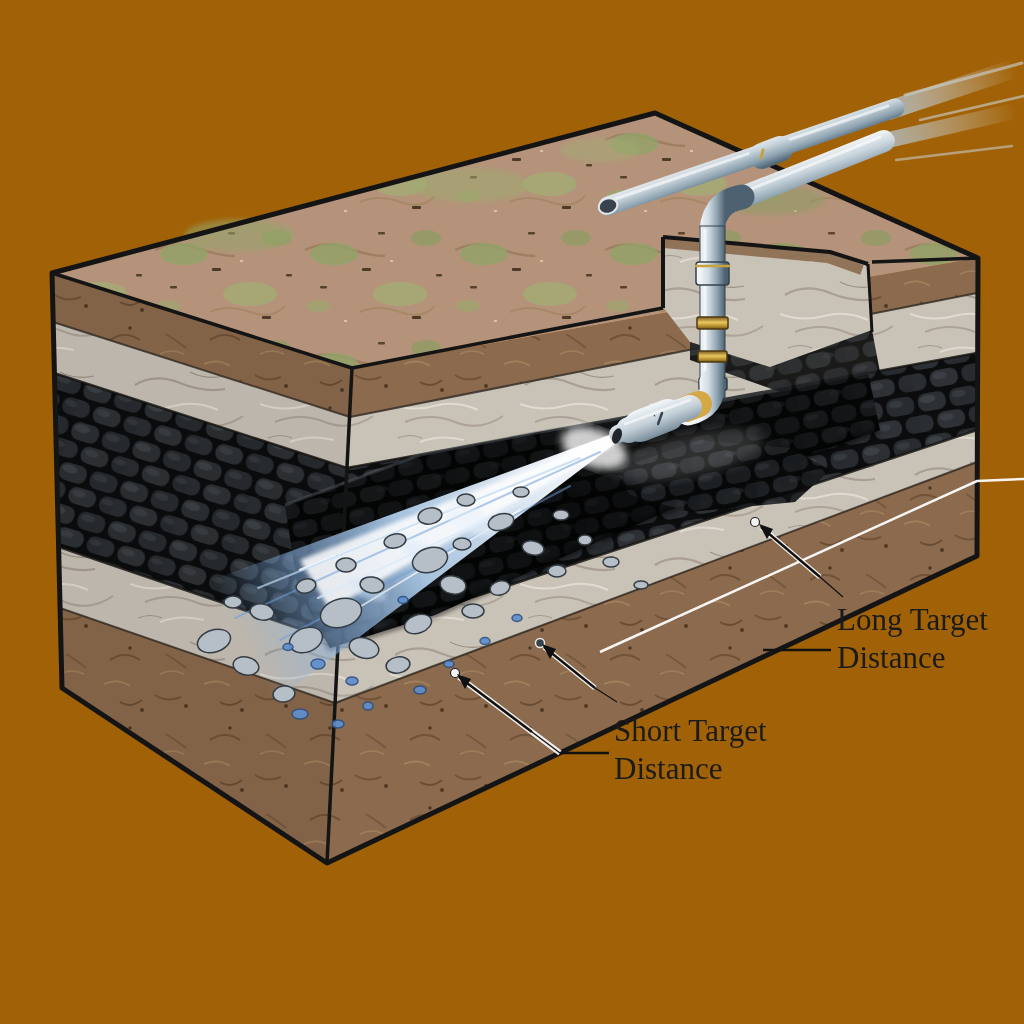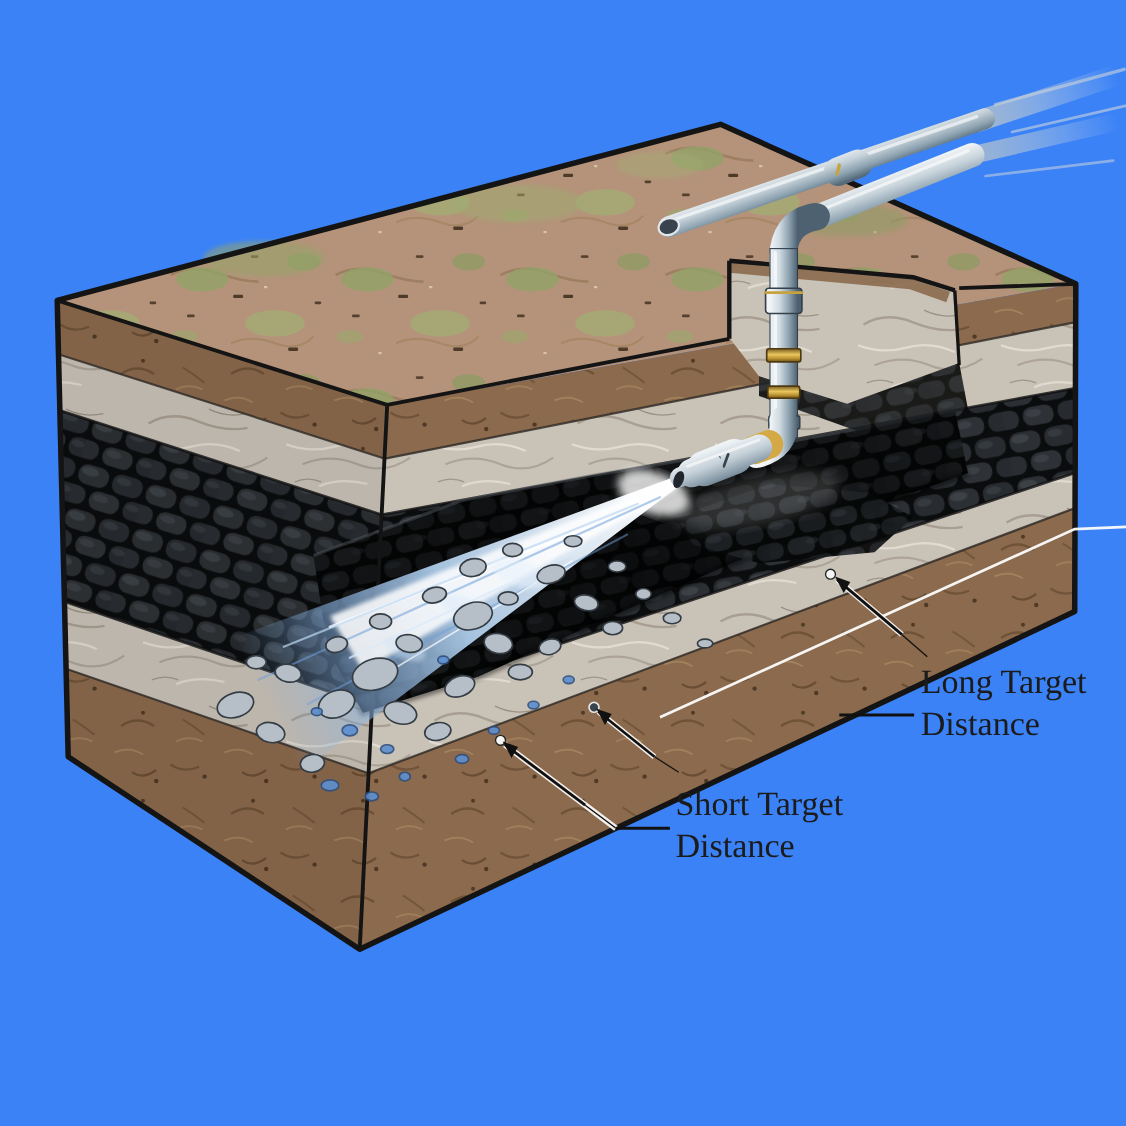--- a/index.html
+++ b/index.html
@@ -1,16 +1,16 @@
 <!DOCTYPE html>
 <html><head>
 <meta charset="utf-8">
 <style>
   html,body{margin:0;padding:0;background:#ffffff;}
-  .stage{position:relative;width:1024px;height:1024px;background:#3b82f6;overflow:hidden;
+  .stage{position:relative;width:1024px;height:1024px;background:#a16207;overflow:hidden;
          font-family:"Liberation Serif", serif;}
   svg{display:block}
   text{font-family:"Liberation Serif", serif; fill:#1b1b1b;}
 </style>
 </head>
 <body>
 
 <div class="stage">
 <svg width="1024" height="1024" viewBox="0 0 1024 1024">
 <defs>

